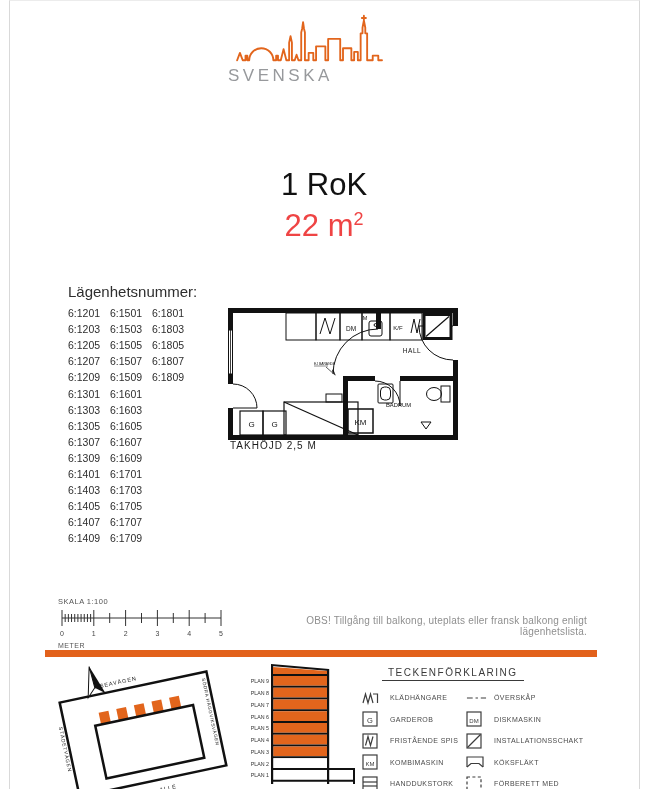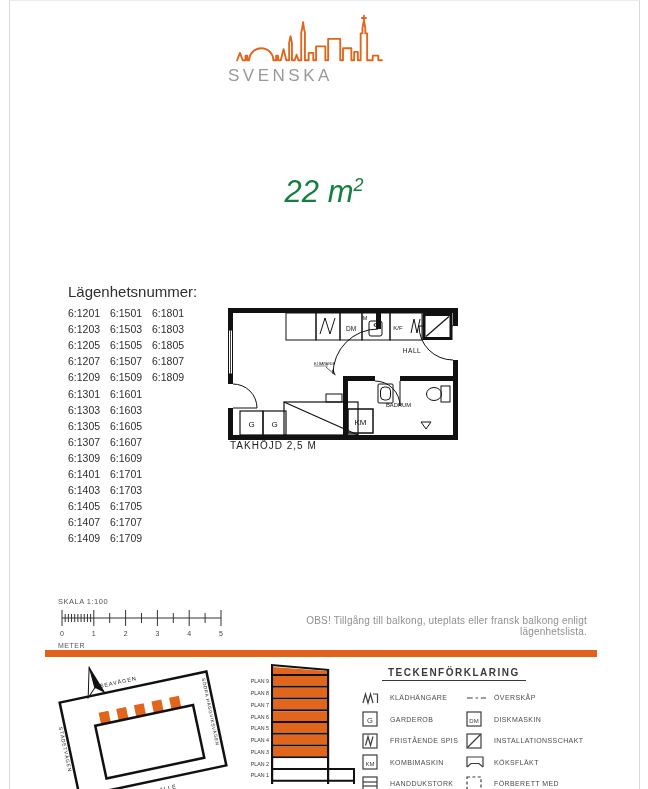--- a/index.html
+++ b/index.html
@@ -8,21 +8,21 @@
   #frame{position:absolute;left:9px;top:0;width:629px;height:789px;
          border-left:1px solid #d9d9d9;border-right:1px solid #d9d9d9;border-top:1px solid #ececec;}
   
   #logo{position:absolute;left:228px;top:12px;width:200px;}
   #logo svg{display:block;}
   .brand-top{font-size:17px;letter-spacing:3.5px;color:#97999c;margin-top:2px;}
   .brand-bottom{font-size:20px;font-weight:bold;letter-spacing:.5px;color:#e2651c;margin-top:1px;}
   
   #title{position:absolute;left:214px;top:168px;width:220px;text-align:center;}
   .t1{font-size:31px;line-height:34px;color:#111;}
-  .t2{font-size:31px;line-height:34px;color:#15803d;font-style:italic;}
+  .t2{font-size:31px;line-height:34px;color:#ef4444;}
   .t2 sup{font-size:18px;}
   
   #aptlist{position:absolute;left:68px;top:283px;font-size:10.5px;color:#2e2e2e;}
   #aptlist .hd{margin-bottom:3px;font-size:15px;}
   .apt-row{display:flex;height:16.1px;align-items:flex-end;}
   .apt-row span{display:inline-block;width:42px;}
   
   #fp{position:absolute;left:228px;top:308px;}
   svg text{font-family:"Liberation Sans",sans-serif;}
   #takhojd{position:absolute;left:230px;top:440px;font-size:10px;letter-spacing:1px;color:#1b1b1b;}
@@ -32,21 +32,21 @@
   #notice{position:absolute;left:280px;top:615px;width:307px;text-align:right;
           font-size:10px;color:#8f8f8f;letter-spacing:.2px;}
   
   #divider{position:absolute;left:45px;top:650px;width:552px;height:7px;background:#e2611b;}
   
   #sitemap{position:absolute;left:48px;top:658px;width:200px;height:131px;}
   
   #building{position:absolute;left:243px;top:660px;width:118px;height:129px;}
   
   #legend{position:absolute;left:360px;top:662px;width:232px;}
-  .lg-title{display:inline-block;margin-left:22px;font-size:10px;font-weight:bold;
+  .lg-title{display:inline-block;margin-left:22px;font-size:10px;font-weight:normal;
             letter-spacing:1.5px;color:#3a3a3a;border-bottom:1.5px solid #3a3a3a;padding:0 6px 2px 6px;}
   .lg-cols{position:relative;margin-top:6px;height:120px;}
   .lg-col{position:absolute;top:0;width:108px;}
   .lg-col.left{left:2px;}
   .lg-col.right{left:106px;width:124px;}
   .lg-row{display:flex;align-items:center;height:21.5px;gap:7px;}
   .lg-sym{width:21px;display:flex;align-items:center;}
   .lg-sym svg{stroke:#3c3c3c;fill:none;stroke-width:1.2;}
   .lg-sym svg text{stroke:none;fill:#3c3c3c;}
   .lg-label{font-size:7px;letter-spacing:.4px;color:#4a4a4a;white-space:nowrap;}
@@ -64,20 +64,21 @@
                L65,52 67,46 69,52 L72,52 72,22 73,18 74,11 75,18 76,22 76,52
                L80,52 80,44 85,44 85,52 L88,52 88,37 98,37 98,52
                L101,52 101,29 114,29 114,52 L117,52 117,39 126,39 126,52
                L129,52 129,43 133,43 133,52 L136,52 136,23 138,23 138,17 139.5,9 141,17 141,23 143,23 143,52 L149,52 149,47 155,47 155,52 L159,52
                M139.5,9 139.5,4 M137.3,6.5 141.7,6.5" fill="none" stroke="#e2651c" stroke-width="2" stroke-linejoin="round" stroke-linecap="round"></path>
     </svg>
     <div class="brand-top">SVENSKA</div>
   </div>
 
   <div id="title">
+    <div class="t1">1 RoK</div>
     <div class="t2"><span>22 m</span><sup>2</sup></div>
   </div>
 
   <div id="aptlist">
     <div class="hd">Lägenhetsnummer:</div>
     <div id="apt-rows">
         <div class="apt-row">
           <span>6:1201</span>
           <span>6:1501</span>
           <span>6:1801</span>

